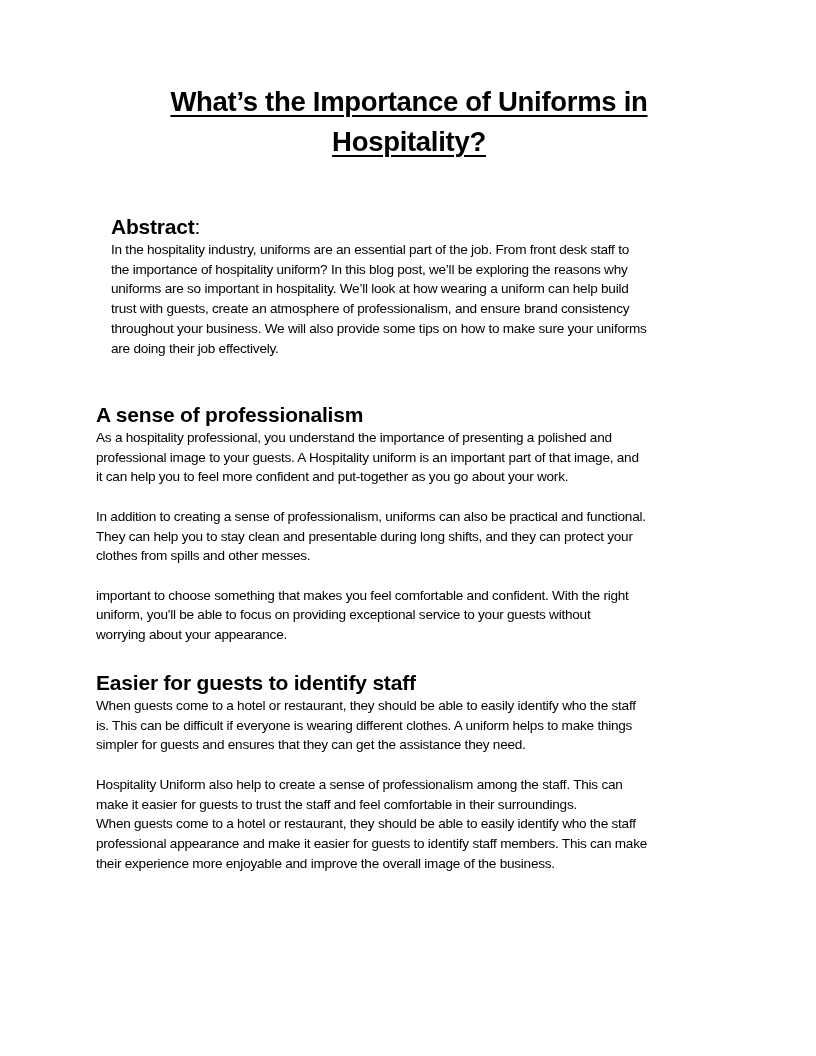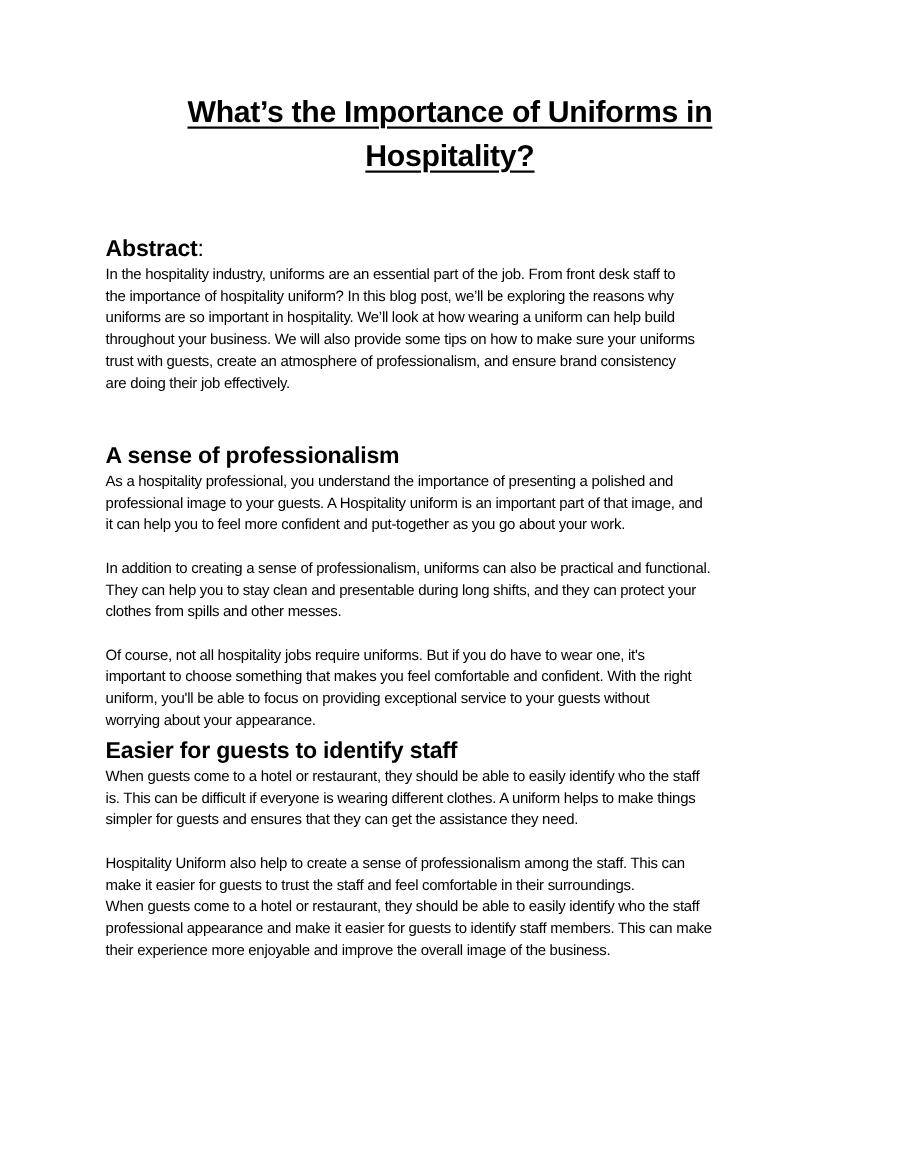--- a/index.html
+++ b/index.html
@@ -66,48 +66,47 @@
 </head>
 <body>
 
 <div class="page">
 
   <h1 class="title">
     <span>What’s the Importance of Uniforms in</span><br>
     <span>Hospitality?</span>
   </h1>
 
-  <div class="section" style="top:214px;">
+  <div class="section" style="top:214px;margin-left:15px;">
     <h2 class="heading"><span>Abstract</span><span class="colon">:</span></h2>
     <p class="para">
       <span class="line">In the hospitality industry, uniforms are an essential part of the job. From front desk staff to</span>
       <span class="line">the importance of hospitality uniform? In this blog post, we’ll be exploring the reasons why</span>
       <span class="line">uniforms are so important in hospitality. We’ll look at how wearing a uniform can help build</span>
+      <span class="line">trust with guests, create an atmosphere of professionalism, and ensure brand consistency</span>
       <span class="line">throughout your business. We will also provide some tips on how to make sure your uniforms</span>
-      <span class="line">trust with guests, create an atmosphere of professionalism, and ensure brand consistency</span>
       <span class="line">are doing their job effectively.</span>
     </p>
   </div>
 
   <div class="section" style="top:402px;">
     <h2 class="heading">A sense of professionalism</h2>
     <p class="para">
       <span class="line">As a hospitality professional, you understand the importance of presenting a polished and</span>
       <span class="line">professional image to your guests. A Hospitality uniform is an important part of that image, and</span>
       <span class="line">it can help you to feel more confident and put-together as you go about your work.</span>
     </p>
     <div class="gap"></div>
     <p class="para">
       <span class="line">In addition to creating a sense of professionalism, uniforms can also be practical and functional.</span>
       <span class="line">They can help you to stay clean and presentable during long shifts, and they can protect your</span>
       <span class="line">clothes from spills and other messes.</span>
     </p>
     <div class="gap"></div>
     <p class="para">
-      <span class="line">Of course, not all hospitality jobs require uniforms. But if you do have to wear one, it's</span>
       <span class="line">important to choose something that makes you feel comfortable and confident. With the right</span>
       <span class="line">uniform, you'll be able to focus on providing exceptional service to your guests without</span>
       <span class="line">worrying about your appearance.</span>
     </p>
   </div>
 
   <div class="section" style="top:670px;">
     <h2 class="heading">Easier for guests to identify staff</h2>
     <p class="para">
       <span class="line">When guests come to a hotel or restaurant, they should be able to easily identify who the staff</span>

